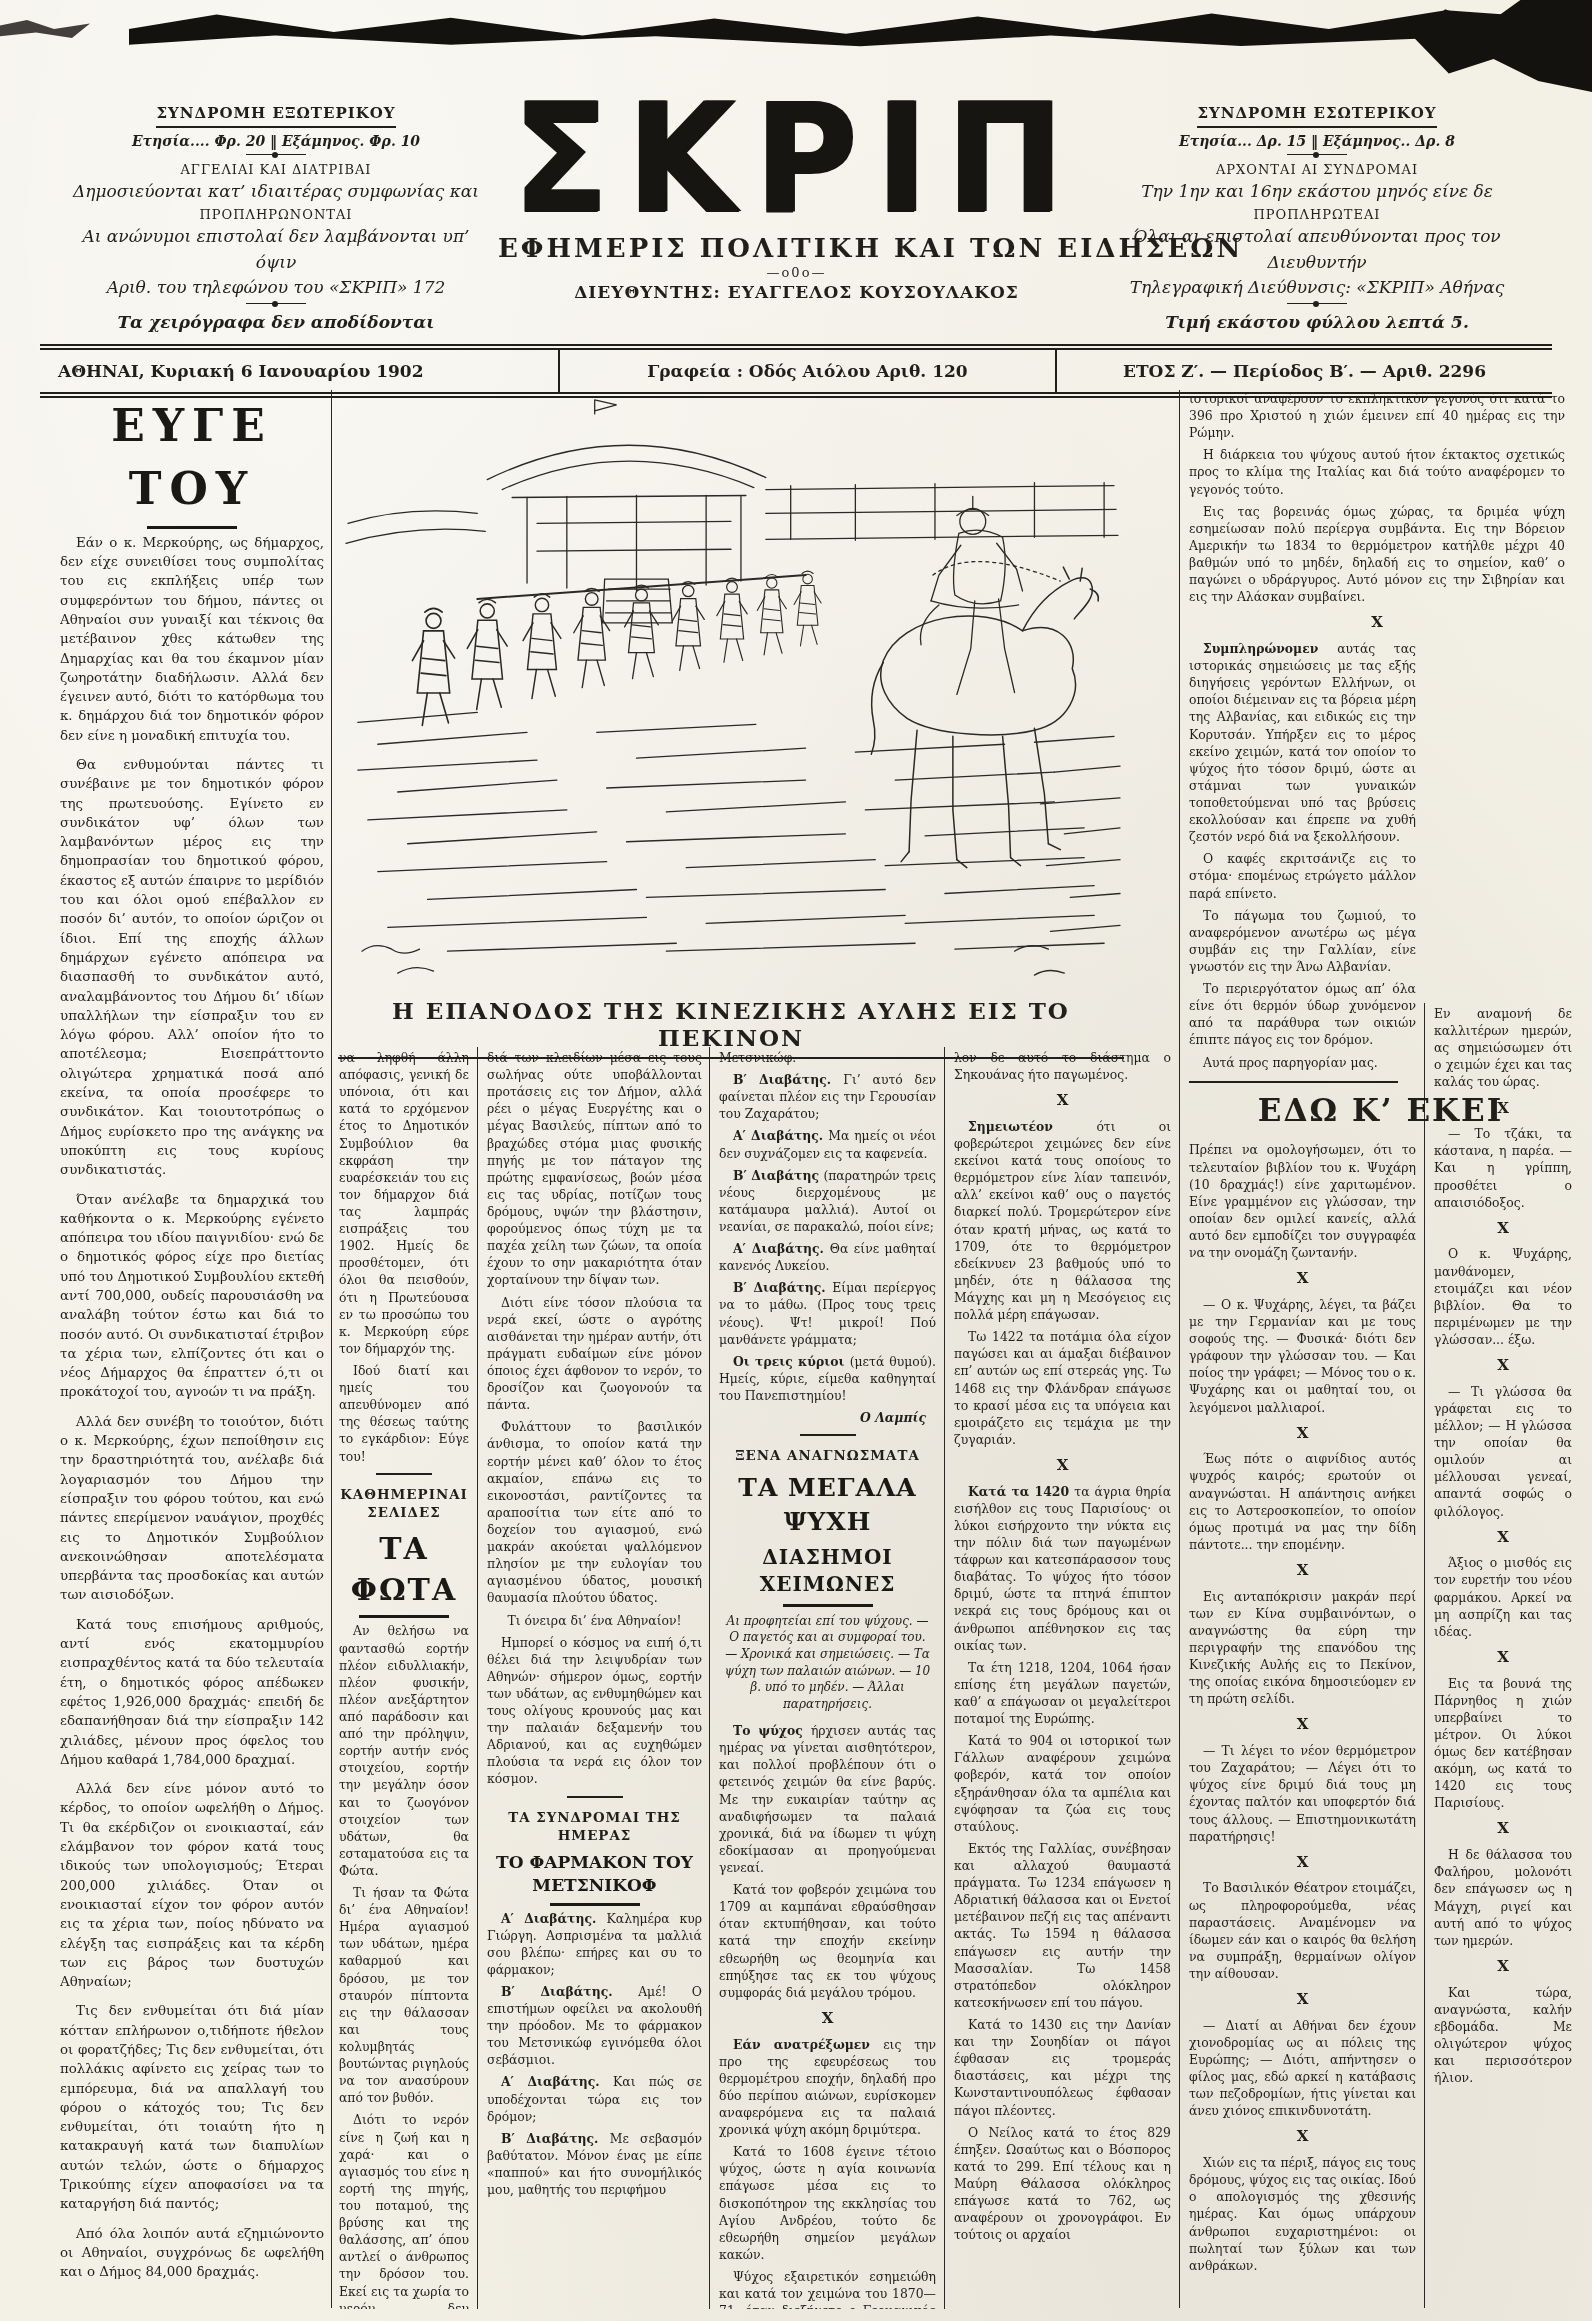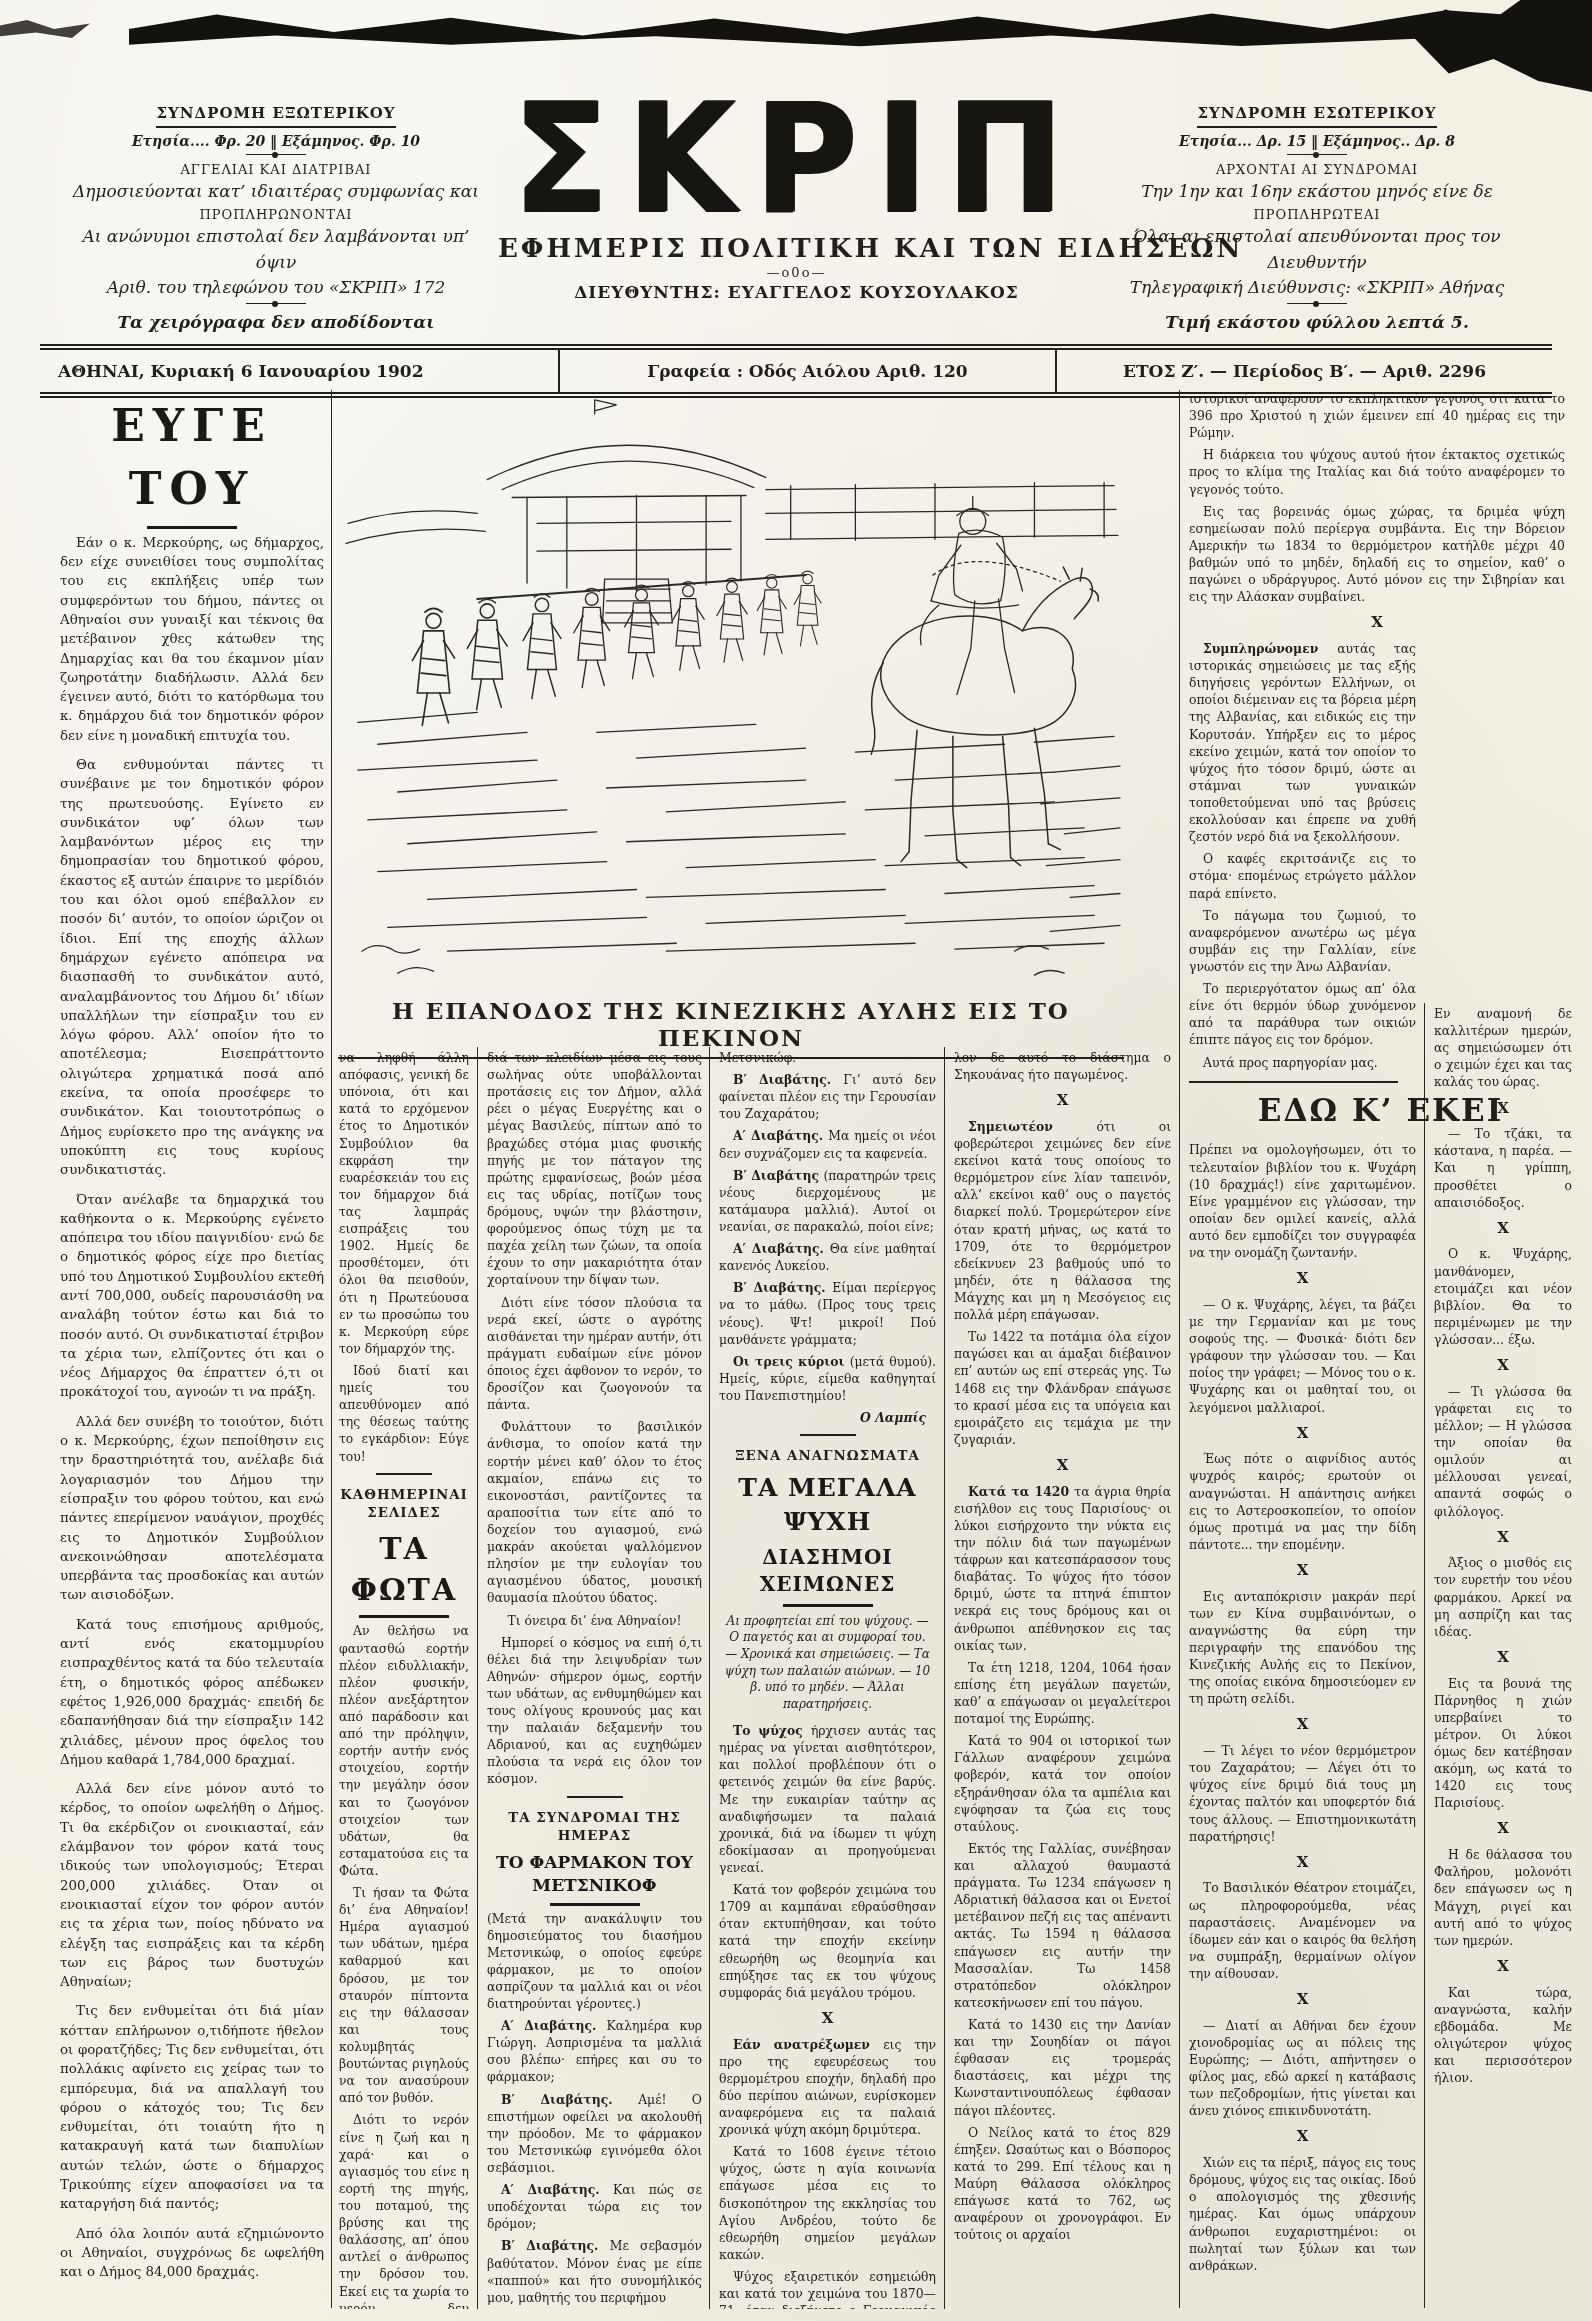--- a/index.html
+++ b/index.html
@@ -228,21 +228,20 @@
     </div>
   <div class="col" style="left:487px;top:1049px;width:215px;height:1260px;">
       <p class="noind">διά των κλειδίων μέσα εις τους σωλήνας ούτε υποβάλλονται προτάσεις εις τον Δήμον, αλλά ρέει ο μέγας Ευεργέτης και ο μέγας Βασιλεύς, πίπτων από το βραχώδες στόμα μιας φυσικής πηγής με τον πάταγον της πρώτης εμφανίσεως, βοών μέσα εις τας υδρίας, ποτίζων τους δρόμους, υψών την βλάστησιν, φορούμενος όπως τύχη με τα παχέα χείλη των ζώων, τα οποία έχουν το σην μακαριότητα όταν χορταίνουν την δίψαν των.</p>
       <p>Διότι είνε τόσον πλούσια τα νερά εκεί, ώστε ο αγρότης αισθάνεται την ημέραν αυτήν, ότι πράγματι ευδαίμων είνε μόνον όποιος έχει άφθονον το νερόν, το δροσίζον και ζωογονούν τα πάντα.</p>
       <p>Φυλάττουν το βασιλικόν άνθισμα, το οποίον κατά την εορτήν μένει καθ’ όλον το έτος ακμαίον, επάνω εις το εικονοστάσι, ραντίζοντες τα αραποσίτια των είτε από το δοχείον του αγιασμού, ενώ μακράν ακούεται ψαλλόμενον πλησίον με την ευλογίαν του αγιασμένου ύδατος, μουσική θαυμασία πλούτου ύδατος.</p>
       <p class="cent">Τι όνειρα δι’ ένα Αθηναίον!</p>
       <p>Ημπορεί ο κόσμος να ειπή ό,τι θέλει διά την λειψυδρίαν των Αθηνών· σήμερον όμως, εορτήν των υδάτων, ας ενθυμηθώμεν και τους ολίγους κρουνούς μας και την παλαιάν δεξαμενήν του Αδριανού, και ας ευχηθώμεν πλούσια τα νερά εις όλον τον κόσμον.</p>
       <div class="rshort"></div>
       <div class="kicker">ΤΑ ΣΥΝΔΡΟΜΑΙ ΤΗΣ ΗΜΕΡΑΣ</div>
       <h2 class="h-sm under">ΤΟ ΦΑΡΜΑΚΟΝ ΤΟΥ ΜΕΤΣΝΙΚΟΦ</h2>
-      <p class="noind">(Μετά την ανακάλυψιν του δημοσιεύματος του διασήμου Μετσνικώφ, ο οποίος εφεύρε φάρμακον, με το οποίον ασπρίζουν τα μαλλιά και οι νέοι διατηρούνται γέροντες.)</p>
       <p><b>Α′ Διαβάτης. </b>Καλημέρα κυρ Γιώργη. Ασπρισμένα τα μαλλιά σου βλέπω· επήρες και συ το φάρμακον;</p>
       <p><b>Β′ Διαβάτης. </b>Αμέ! Ο επιστήμων οφείλει να ακολουθή την πρόοδον. Με το φάρμακον του Μετσνικώφ εγινόμεθα όλοι σεβάσμιοι.</p>
       <p><b>Α′ Διαβάτης. </b>Και πώς σε υποδέχονται τώρα εις τον δρόμον;</p>
       <p><b>Β′ Διαβάτης. </b>Με σεβασμόν βαθύτατον. Μόνον ένας με είπε «παππού» και ήτο συνομήλικός μου, μαθητής του περιφήμου</p>
     </div>
   <div class="col" style="left:719px;top:1049px;width:217px;height:1260px;">
       <p class="noind">Μετσνικώφ.</p>
       <p><b>Β′ Διαβάτης. </b>Γι’ αυτό δεν φαίνεται πλέον εις την Γερουσίαν του Ζαχαράτου;</p>
       <p><b>Α′ Διαβάτης. </b>Μα ημείς οι νέοι δεν συχνάζομεν εις τα καφενεία.</p>
       <p><b>Β′ Διαβάτης </b>(παρατηρών τρεις νέους διερχομένους με κατάμαυρα μαλλιά). Αυτοί οι νεανίαι, σε παρακαλώ, ποίοι είνε;</p>

